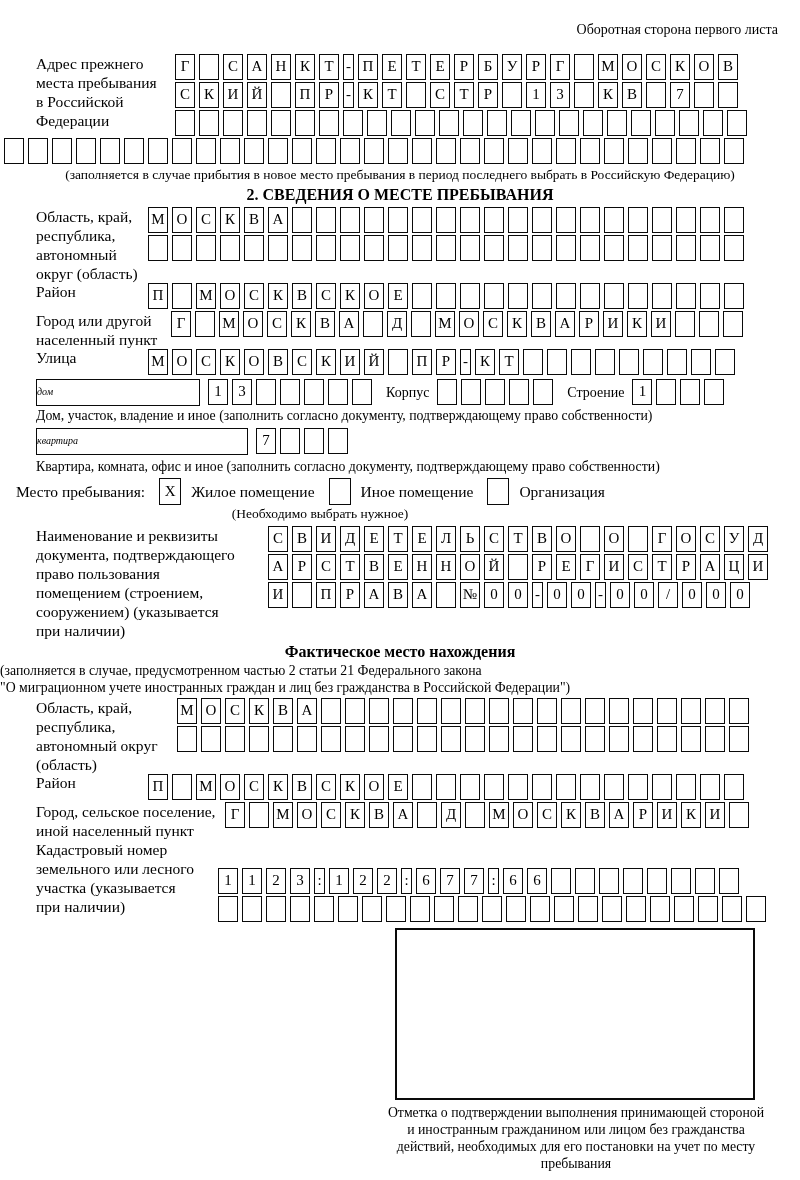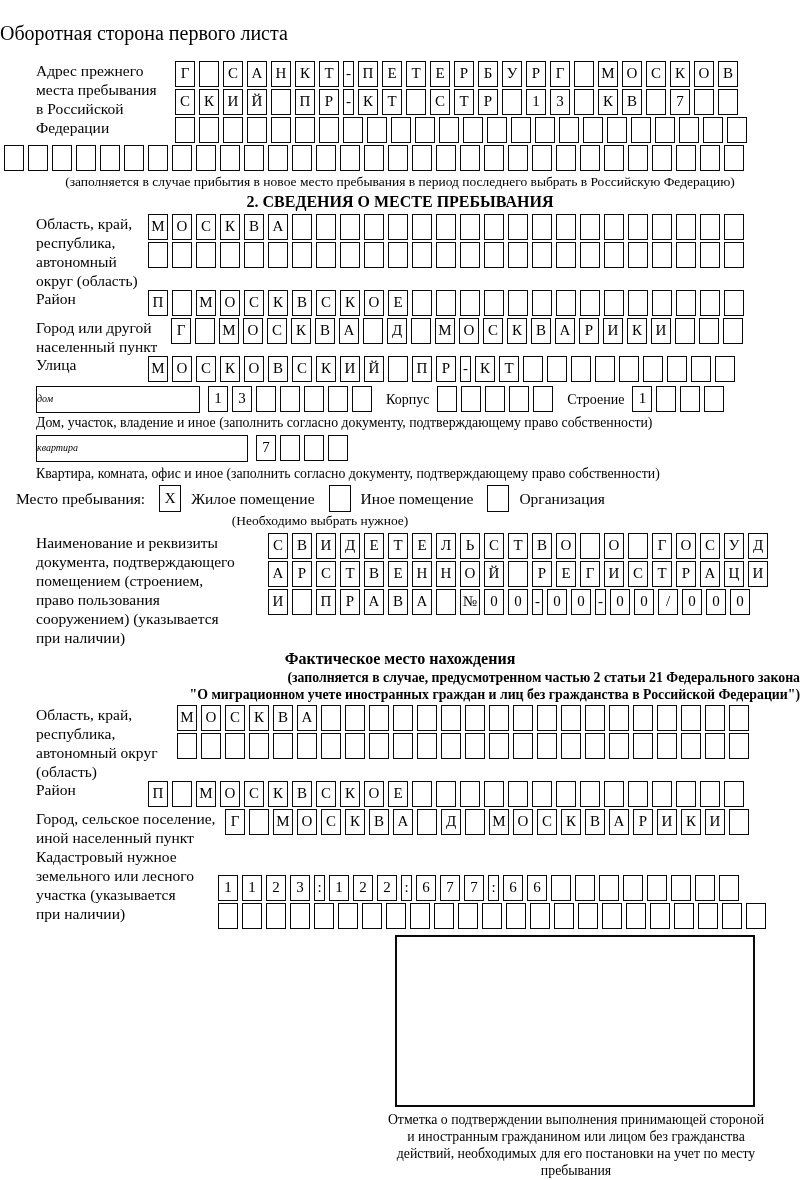--- a/index.html
+++ b/index.html
@@ -5,21 +5,21 @@
   * { margin:0; padding:0; box-sizing:border-box; }
   html,body { background:#ffffff; }
   body {
     width:800px; height:1180px;
     color:#000;
     font-family:"Liberation Serif", serif;
     font-size:15px;
   }
   .page { position:relative; width:800px; height:1180px; padding-top:22px; overflow:hidden; }
 
-  .header-note { padding-right:35px; font-size:20px; }
+  .header-note { text-align:right; padding-right:22px; font-size:14px; }
 
   
   .grid-row { display:flex; height:27px; margin-bottom:1px; }
   .cell {
     flex:none; display:inline-block;
     width:20px; height:26px;
     border:1.5px solid #0a0a0a;
     margin-right:4px;
     text-align:center; line-height:23px; font-size:15px;
   }
@@ -58,21 +58,21 @@
   .mesto-row { display:flex; margin-left:16px; margin-top:2px; height:28px; align-items:center; }
   .mesto-row .mlabel { line-height:27px; font-size:15.5px; }
   .checkbox {
     flex:none; width:22px; height:27px; border:1.5px solid #0a0a0a;
     text-align:center; line-height:24px; font-size:15px; margin:0 10px 0 14px;
   }
   .opt-label { line-height:27px; font-size:15.5px; }
 
   .doc-block { display:flex; margin-left:36px; margin-top:4px; }
 
-  .fact-note { text-align:right; font-size:13.8px; line-height:17px;font-weight:bold; }
+  .fact-note { text-align:left; font-size:13.8px; line-height:17px; }
 
   .stamp-box {
     margin-left:395px; margin-top:4px;
     width:360px; height:172px;
     border:2px solid #0a0a0a;
   }
   .stamp-caption {
     margin-left:385px; margin-top:4px; width:382px;
     text-align:center; font-size:13.8px; line-height:17px;
   }
@@ -418,22 +418,22 @@
     <div class="opt-label">Иное помещение</div>
     <div class="checkbox"></div>
     <div class="opt-label">Организация</div>
   </div>
   <div class="note-center" style="width:460px; margin-left:90px;">(Необходимо выбрать нужное)</div>
 
   <div class="doc-block">
     <div class="lbl w232">
       <div>Наименование и реквизиты</div>
       <div>документа, подтверждающего</div>
+      <div>право пользования</div>
       <div>помещением (строением,</div>
-      <div>право пользования</div>
       <div>сооружением) (указывается</div>
       <div>при наличии)</div>
     </div>
     <div>
       <div class="grid-row">
           <span class="cell">С</span>
           <span class="cell">В</span>
           <span class="cell">И</span>
           <span class="cell">Д</span>
           <span class="cell">Е</span>
@@ -627,21 +627,21 @@
         <span class="cell">Р</span>
         <span class="cell">И</span>
         <span class="cell">К</span>
         <span class="cell">И</span>
         <span class="cell"></span>
       </div>
   </div>
 
   <div class="frow">
     <div class="lbl w182">
-      <div>Кадастровый нужное</div>
+      <div>Кадастровый номер</div>
       <div>земельного или лесного</div>
       <div>участка (указывается</div>
       <div>при наличии)</div>
     </div>
     <div>
       <div class="grid-row" style="margin-top:28px;">
           <span class="cell">1</span>
           <span class="cell">1</span>
           <span class="cell">2</span>
           <span class="cell">3</span>

